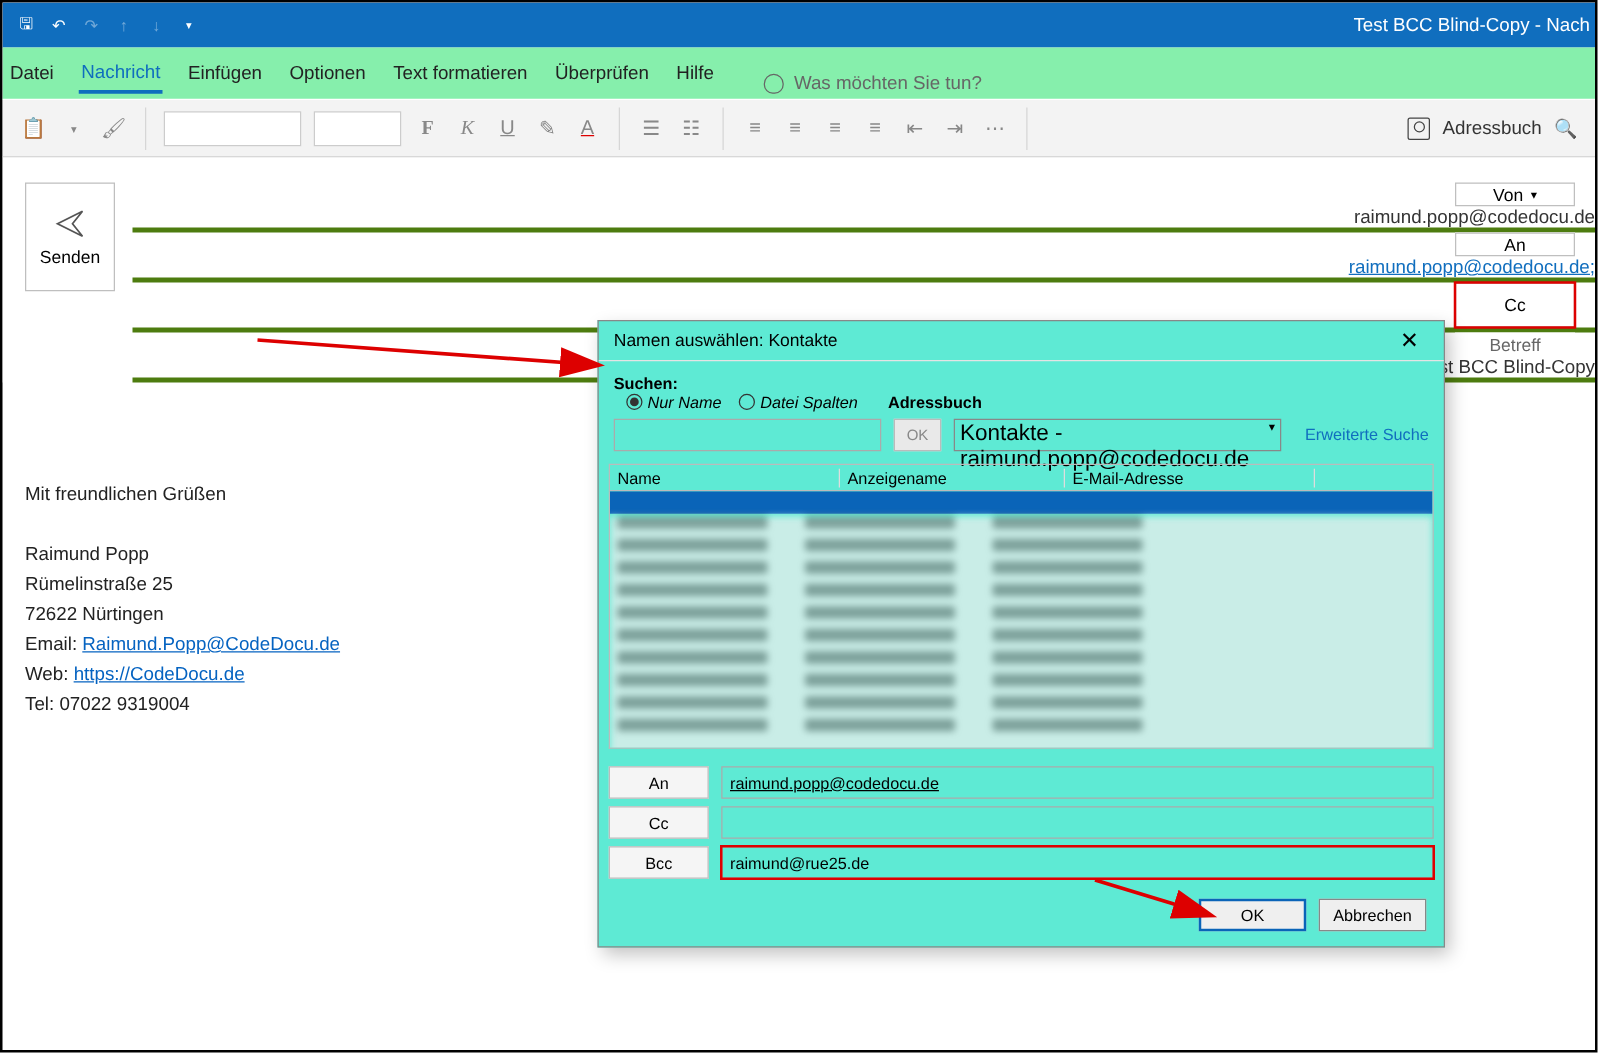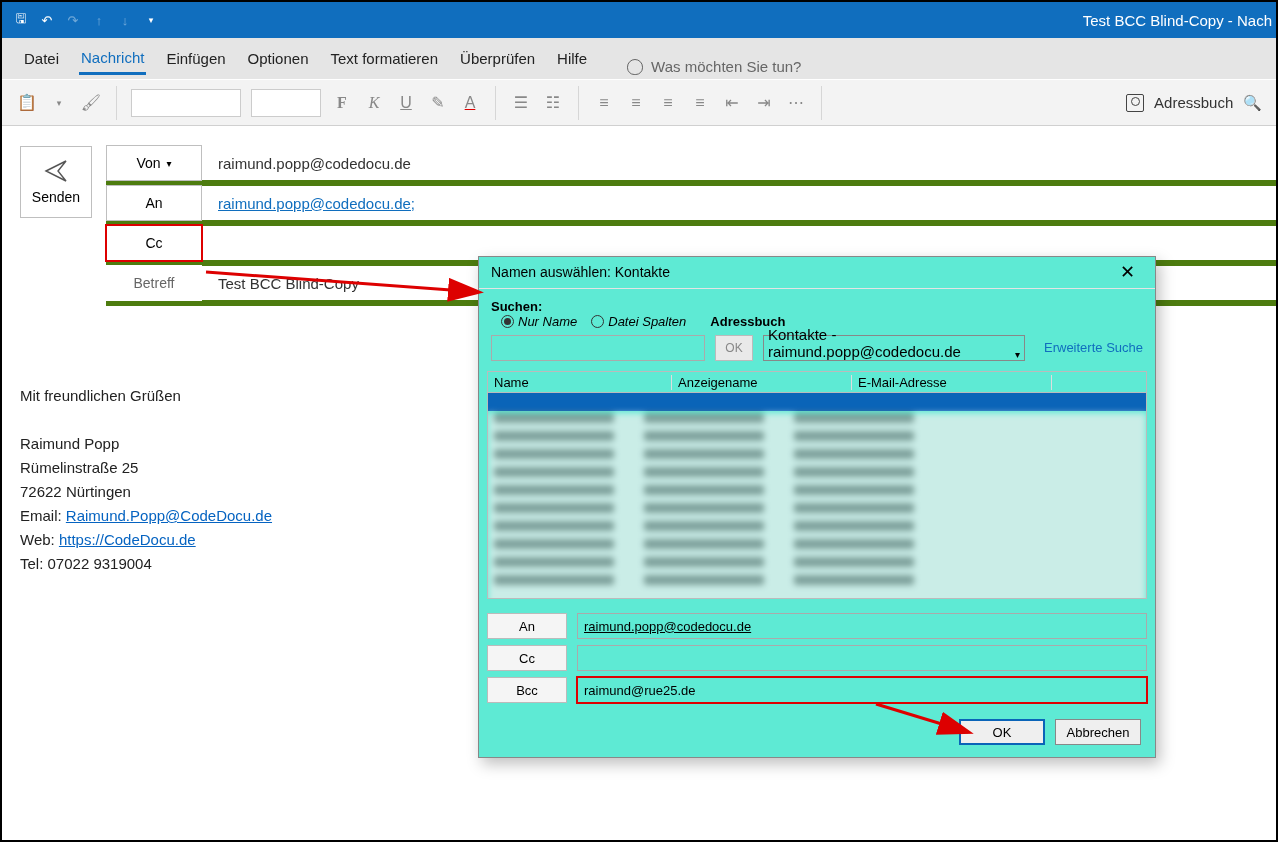--- a/index.html
+++ b/index.html
@@ -1,59 +1,59 @@
 <!DOCTYPE html>
 <html><head>
 <meta charset="utf-8">
 <style>
 * { box-sizing: border-box; margin: 0; padding: 0; font-family: "Segoe UI", sans-serif; }
 body { background: #fff; width: 1278px; height: 842px; overflow: hidden; position: relative; border: 2px solid #000;}
 .titlebar { background: #106ebe; height: 36px; color: #fff; display: flex; align-items: center; font-size: 13px; }
 .titlebar .qa { display: flex; align-items: center; gap: 4px; padding-left: 8px; }
 .titlebar .qa .qbtn { width: 22px; height: 22px; display: flex; align-items: center; justify-content: center; color: #fff; cursor: default;}
 .titlebar .title { margin-left: auto; padding-right: 4px; font-size: 15px; white-space: nowrap; overflow: hidden;}
-.ribbon-tabs { background: #e5e5e5; height: 42px; display: flex; align-items: center; padding: 0 20px; gap: 18px; font-size: 15px; border-bottom: 1px solid #fff;}
+.ribbon-tabs { background: #86efac; height: 42px; display: flex; align-items: center; padding: 0 4px; gap: 18px; font-size: 15px; border-bottom: 1px solid #fff;}
 .ribbon-tabs .tab { padding: 6px 2px; cursor: pointer; color: #222;}
 .ribbon-tabs .tab.active { border-bottom: 3px solid #106ebe; color: #106ebe; font-weight:400;}
 .ribbon-tabs .tell { display: flex; align-items: center; gap: 8px; color: #666; margin-left: 20px; margin-top: 16px;}
 .bulb { width:16px;height:16px;border:1.5px solid #666;border-radius:50% 50% 45% 45%;position:relative;}
 .ribbon-tools { background: #f3f3f3; height: 46px; display: flex; align-items: center; padding: 0 14px; gap: 10px; border-bottom: 1px solid #d0d0d0; color:#888;}
 .ribbon-tools .sep { width:1px; height:34px; background:#d6d6d6; margin:0 4px;}
 .ribbon-tools .fontbox { width:110px; height:28px; border:1px solid #ccc; background:#fff;}
 .ribbon-tools .fontbox.small { width:70px;}
 .ribbon-tools .rt { width:22px; height:22px; display:flex;align-items:center;justify-content:center;font-size:16px;color:#888;}
 .ribbon-right { margin-left:auto; display:flex; align-items:center; gap:10px; color:#333; font-size:15px;}
 .addressbook-icon { width:18px;height:18px;border:1.6px solid #444;border-radius:2px;position:relative;}
 .addressbook-icon:before{content:"";position:absolute;top:2px;left:4px;width:7px;height:7px;border:1.5px solid #444;border-radius:50%;}
 .compose { padding: 20px 0 0 18px; display:flex; gap:14px; align-items:flex-start; background:#fff;}
-.send-btn { width:72px; height:72px; border:1px solid #bfbfbf; display:flex; flex-direction:column; align-items:center; justify-content:center; gap:6px; font-size:14px; cursor:pointer;}
+.send-btn { width:72px; height:87px; border:1px solid #bfbfbf; display:flex; flex-direction:column; align-items:center; justify-content:center; gap:6px; font-size:14px; cursor:pointer;}
 .send-btn svg { width:24px;height:24px;}
 .addr-col { flex:1; }
-.addr-row { display:flex; align-items:center; border-bottom:6px solid #4d7c0f; height:40px;}
+.addr-row { display:flex; align-items:flex-end; border-bottom:4px solid #4d7c0f; height:40px;flex-direction:column;}
 .addr-btn { width:96px; height:36px; border:1px solid #bfbfbf; display:flex; align-items:center; justify-content:center; font-size:14px; margin-right:16px; cursor:pointer; background:#fff;}
 .addr-btn.von::after { content:" \25BE"; margin-left:6px; font-size:10px;}
 .addr-btn.cc { outline:2px solid #d00; outline-offset:-1px;}
 .addr-text { font-size:15px; color:#333;}
 .addr-text.link { color:#106ebe; text-decoration:underline;}
 .addr-row.subject .addr-btn { border:none; color:#666;}
 .body-area { padding: 30px 18px; font-size:15px; line-height:1.6; color:#222;}
 .body-area a { color:#0563c1; text-decoration:underline;}
 .dialog { position:absolute; left:476px; top:254px; width:678px; height:502px; background:#5eead4; border:1px solid #888; box-shadow:4px 6px 14px rgba(0,0,0,0.25); display:flex; flex-direction:column;}
 .dlg-title { height:34px; display:flex; align-items:center; padding:0 12px; font-size:14px; border-bottom:1px solid #e4e4e4;}
 .dlg-title .x { margin-left:auto; font-size:18px; cursor:pointer; padding:2px 8px;}
 .dlg-search { padding:10px 12px 6px; display:flex; gap:24px; align-items:flex-end; font-size:13px;}
 .dlg-search .col1 label { font-weight:bold;}
 .radio-row { display:flex; gap:14px; align-items:center;font-style:italic;}
 .radio { display:flex; align-items:center; gap:4px;}
 .radio .r { width:13px;height:13px;border:1.5px solid #333;border-radius:50%;display:flex;align-items:center;justify-content:center;}
 .radio .r.sel::after{content:"";width:7px;height:7px;background:#333;border-radius:50%;}
 .dlg-search2 { padding:0 12px 8px; display:flex; gap:10px; align-items:center;}
 .searchbox { width:214px; height:26px; border:1px solid #aaa;}
 .okbtn { width:38px; height:26px; background:#e9e9e9; border:1px solid #bbb; font-size:12px; color:#888;}
-.ab-select { width:262px; height:26px; border:1px solid #888; font-size:15px; padding:0 4px; display:flex; align-items:flex-end;}
+.ab-select { width:262px; height:26px; border:1px solid #888; font-size:18px; padding:0 4px; display:flex; align-items:flex-start;}
 .ab-select::after { content:"\25BE"; margin-left:auto; font-size:10px;}
 .erw { color:#106ebe; font-size:13px; margin-left:auto; cursor:pointer;}
 .dlg-head { display:flex; height:24px; border:1px solid #bbb; margin:2px 8px 0; font-size:13px; align-items:center;}
 .dlg-head div { padding:0 6px; border-right:1px solid #ddd;}
 .dlg-list { margin:0 8px; border:1px solid #bbb; border-top:none; height:220px; overflow:hidden; position:relative;}
 .dlg-list .sel { background:#0a64b8; height:18px;}
 .dlg-list .blur { background:#eee; height:198px; filter: blur(3px); opacity:0.75; position:relative;}
 .dlg-list .blur-row{height:16px;margin:2px 6px;display:flex;gap:30px;}
 .dlg-list .blur-row span{background:#888;height:10px;width:120px;border-radius:2px;}
 .dlg-fields { padding:14px 8px 8px; display:flex; flex-direction:column; gap:6px;}

